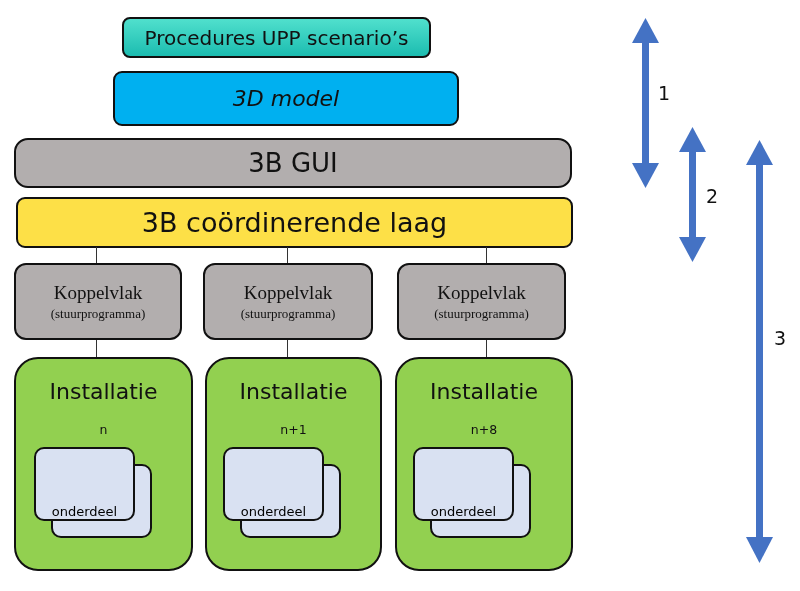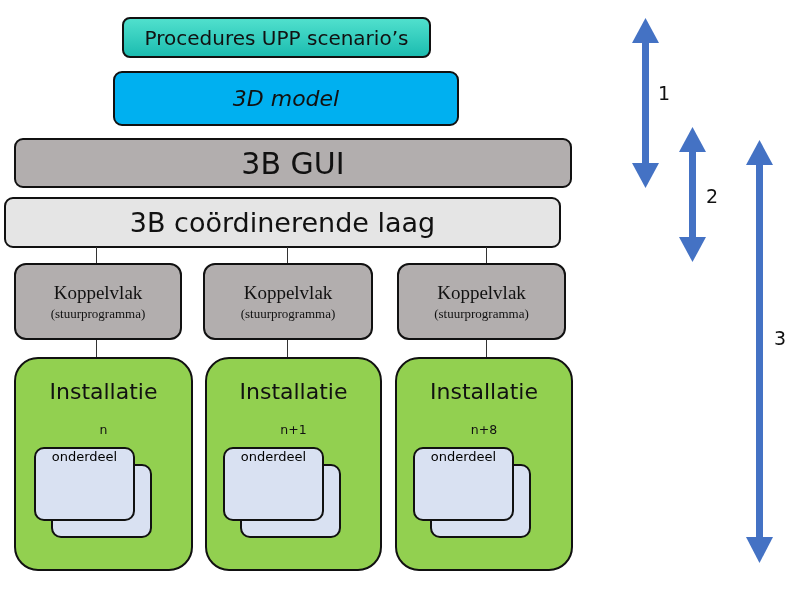--- a/index.html
+++ b/index.html
@@ -5,35 +5,35 @@
     html, body { margin:0; padding:0; background:#ffffff; }
     body { width:800px; height:591px; position:relative; overflow:hidden;
            font-family:"DejaVu Sans", sans-serif; }
     .box { position:absolute; box-sizing:border-box; border:2.5px solid #111;
            display:flex; flex-direction:column; justify-content:center;
            color:#111; text-align:center; }
     .procedures { left:122px; top:17px; width:309px; height:41px; border-radius:8px;
                   background:linear-gradient(#50e0cd,#1cbcb0); font-size:20px; }
     .model { left:113px; top:71px; width:346px; height:55px; border-radius:9px;
              background:#00b0f0; font-size:22px;font-style:italic; }
-    .gui { left:14px; top:138px; width:558px; height:50px; border-radius:9px;
-           background:#b2aeae; font-size:30px; }
-    .coord { left:4px; top:197px; width:557px; height:51px; border-radius:9px;
-             background:#e5e5e5; font-size:27px; }
+    .gui { left:14px; top:138px; width:558px; height:50px; border-radius:14px;
+           background:#b2aeae; font-size:26px; }
+    .coord { left:16px; top:197px; width:557px; height:51px; border-radius:9px;
+             background:#fde047; font-size:27px; }
     .koppel { top:263px; height:77px; border-radius:12px; background:#b2aeae;font-family:Liberation Serif, serif; }
     .koppel .t1 { font-size:19px; line-height:24px; }
     .koppel .t2 { font-size:13px; line-height:18px; }
     .inst { top:357px; height:214px; border-radius:24px; background:#92d050;
             justify-content:flex-start;gap:18px; }
     .inst .t1 { font-size:22px; margin-top:20px; line-height:26px; }
     .inst .t2 { font-size:12.5px; line-height:14px; }
     .card { position:absolute; box-sizing:border-box; border:2.5px solid #111;
             border-radius:10px; background:#d9e1f2; width:101px; height:74px; }
     .card.back { }
-    .card.front { display:flex; align-items:flex-start; justify-content:center; font-size:13px; }
+    .card.front { display:flex; align-items:flex-end; justify-content:center; font-size:13px; }
     .line { position:absolute; width:1px; background:#333; }
     .lbl { position:absolute; font-size:19px; color:#111; }
     svg.arrows { position:absolute; left:0; top:0; }
   </style>
 </head>
 <body>
 
 <div class="box procedures">
   <span>Procedures UPP scenario’s</span>
 </div>

